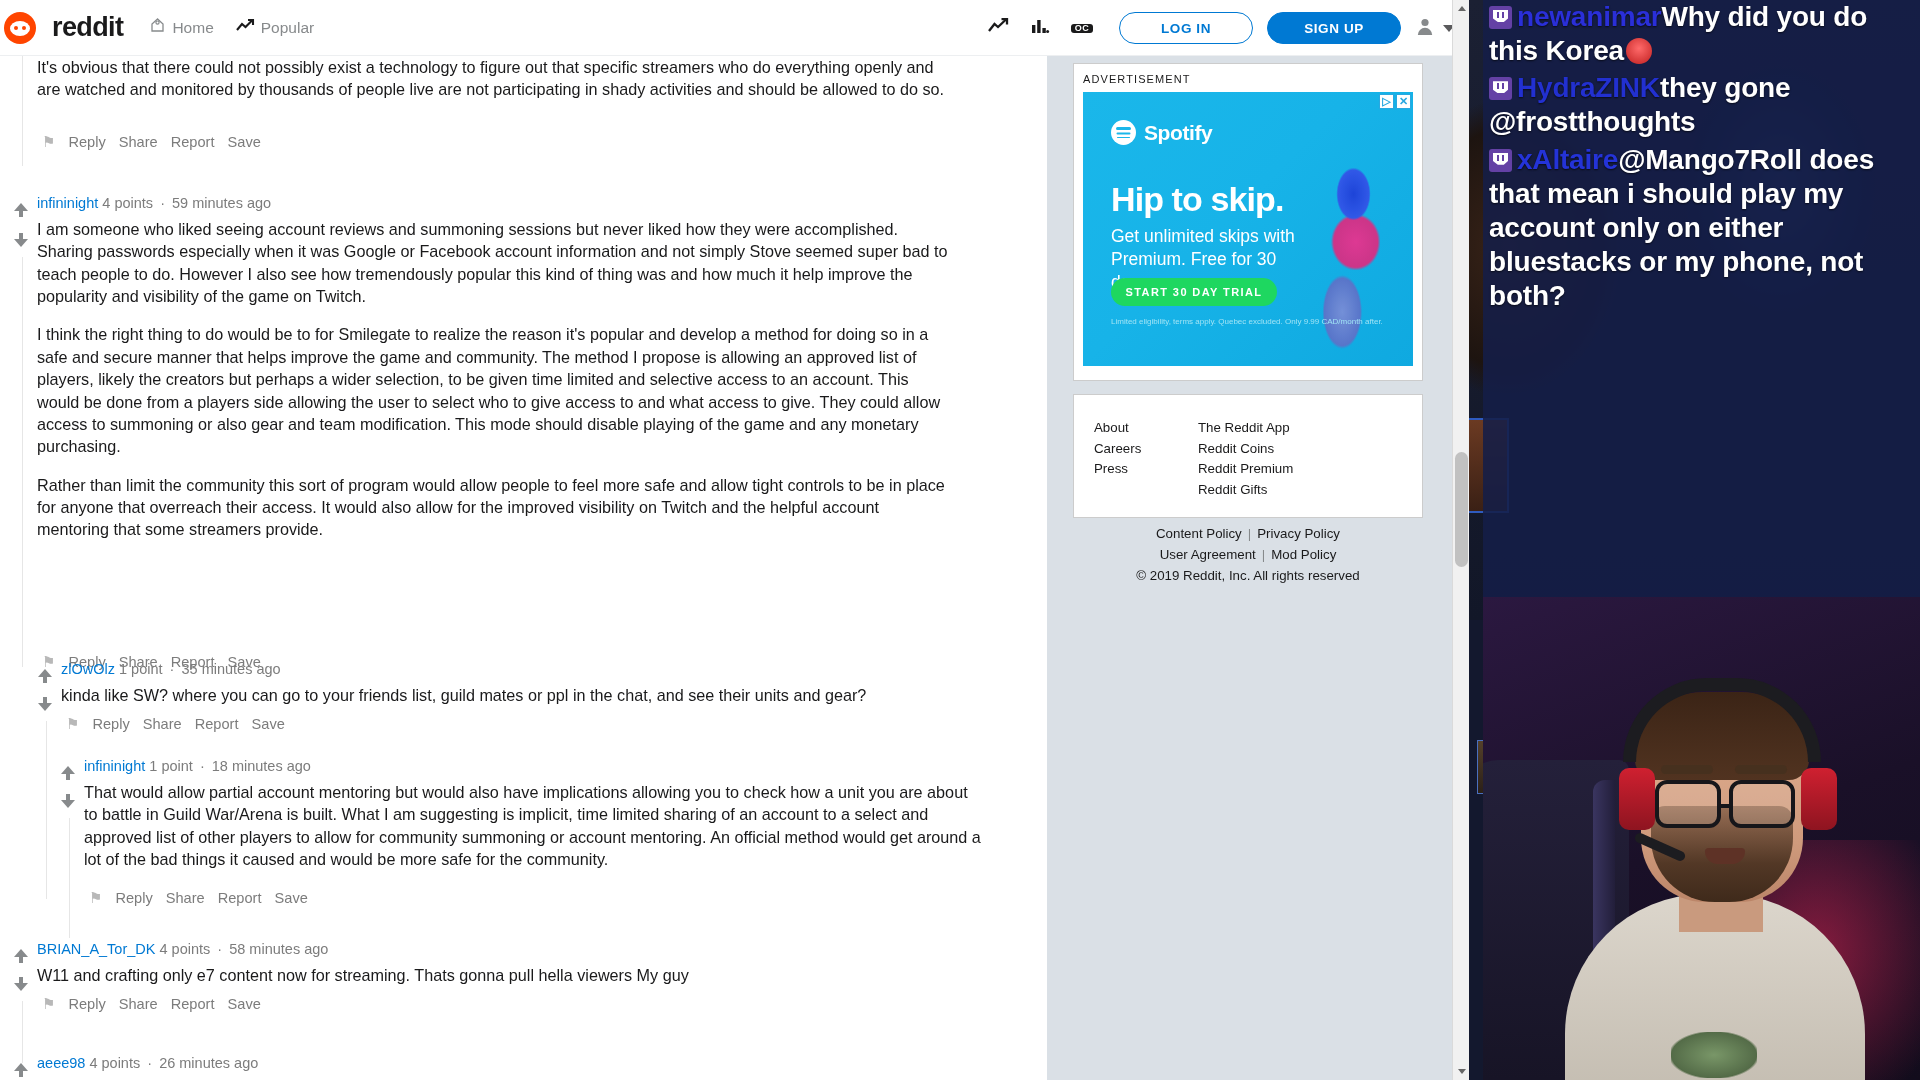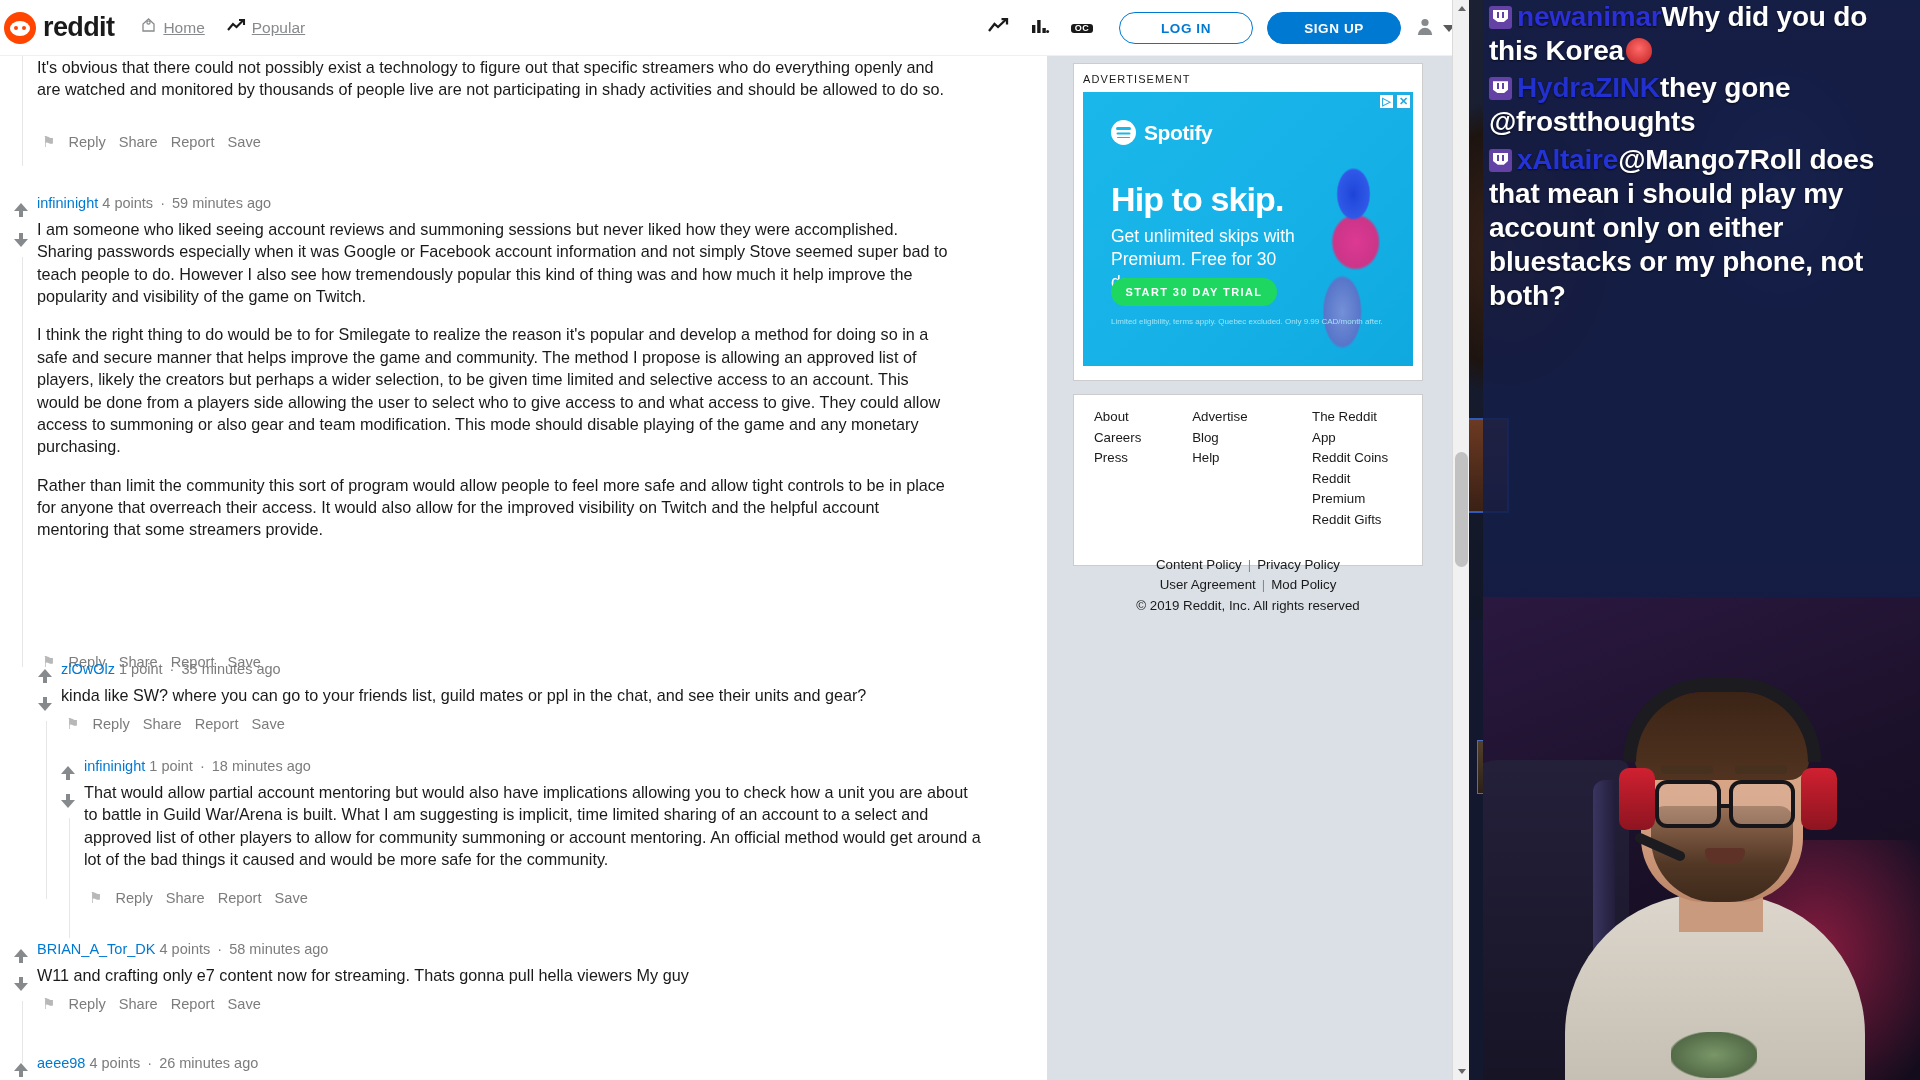--- a/index.html
+++ b/index.html
@@ -21,21 +21,21 @@
 
   
   #reddit-header {
     position: absolute; left: 0; top: 0;
     width: 1469px; height: 56px;
     background: #ffffff;
     border-bottom: 1px solid #edeff1;
     display: flex; align-items: center;
     padding: 0 10px;
   }
-  .rd-logo { display: flex; align-items: center; gap: 7px; margin-left: -6px; }
+  .rd-logo { display: flex; align-items: center; gap: 16px; margin-left: -6px; }
   .rd-logo-mark {
     width: 32px; height: 32px; border-radius: 50%;
     background: #ff4500; position: relative; flex: none;
   }
   .rd-logo-mark::before {
     content: ""; position: absolute; left: 6px; top: 9px;
     width: 20px; height: 15px; border-radius: 50%;
     background: #fff;
   }
   .rd-logo-mark::after {
@@ -44,21 +44,21 @@
     background: #ff4500;
     box-shadow: 8px 0 0 #ff4500;
   }
   .rd-wordmark {
     font-size: 27px; font-weight: bold; color: #1a1a1b;
     letter-spacing: -0.6px;
   }
   .hdr-nav { display: flex; align-items: center; gap: 22px; margin-left: 26px; }
   .hdr-nav-item {
     display: flex; align-items: center; gap: 6px;
-    font-size: 15.5px; color: #878a8c; cursor: pointer; text-decoration: underline;
+    font-size: 15.5px; color: #878a8c; cursor: pointer;
   }
   .hdr-nav-item svg { flex: none; }
 
   #search-wrap {
     position: absolute; left: 446px; top: 9px;
     width: 478px; height: 38px;
     background: #f6f7f8;
     border: 1px solid #edeff1;
     border-radius: 4px;
     display: flex; align-items: center;
@@ -238,23 +238,23 @@
     background:
       radial-gradient(ellipse 26px 40px at 54% 14%, #1e3fd8 0%, #3355e8 60%, transparent 66%),
       radial-gradient(ellipse 40px 46px at 56% 38%, #e8338f 0%, #d62f84 55%, transparent 62%),
       radial-gradient(ellipse 30px 56px at 44% 73%, #7a8fd8 0%, #5c73c8 60%, transparent 66%);
     opacity: 0.95;
   }
 
   
   #footer-box {
     position: absolute; left: 26px; top: 338px;
-    width: 350px; height: 172px;
+    width: 350px; height: 124px;
     background: #fff; border: 1px solid #ccc;
-    padding: 12px 20px;
+    padding: 23px 20px;
   }
   .ftr-cols { display: flex; }
   .ftr-col { font-size: 13.3px; line-height: 1.55; color: #1a1a1b; }
   .ftr-col:nth-child(1) { width: 104px; }
   .ftr-col:nth-child(2) { width: 127px; }
   .ftr-col a, .ftr-center a {
     color: #1a1a1b; text-decoration: none; cursor: pointer; display: block;
   }
   .ftr-center {
     text-align: center; font-size: 13.3px; line-height: 1.55;
@@ -687,25 +687,20 @@
           <div class="ad-fine">Limited eligibility, terms apply. Quebec excluded. Only 9.99 CAD/month after.</div>
         </div>
       </div>
 
       <div id="footer-box">
         <div class="ftr-cols">
           <div class="ftr-col">
             <a>About</a>
             <a>Careers</a>
             <a>Press</a>
-          </div>
-          <div class="ftr-col">
-            <a>Advertise</a>
-            <a>Blog</a>
-            <a>Help</a>
           </div>
           <div class="ftr-col">
             <a>The Reddit App</a>
             <a>Reddit Coins</a>
             <a>Reddit Premium</a>
             <a>Reddit Gifts</a>
           </div>
         </div>
         <div class="ftr-center">
           <div class="ftr-line">

